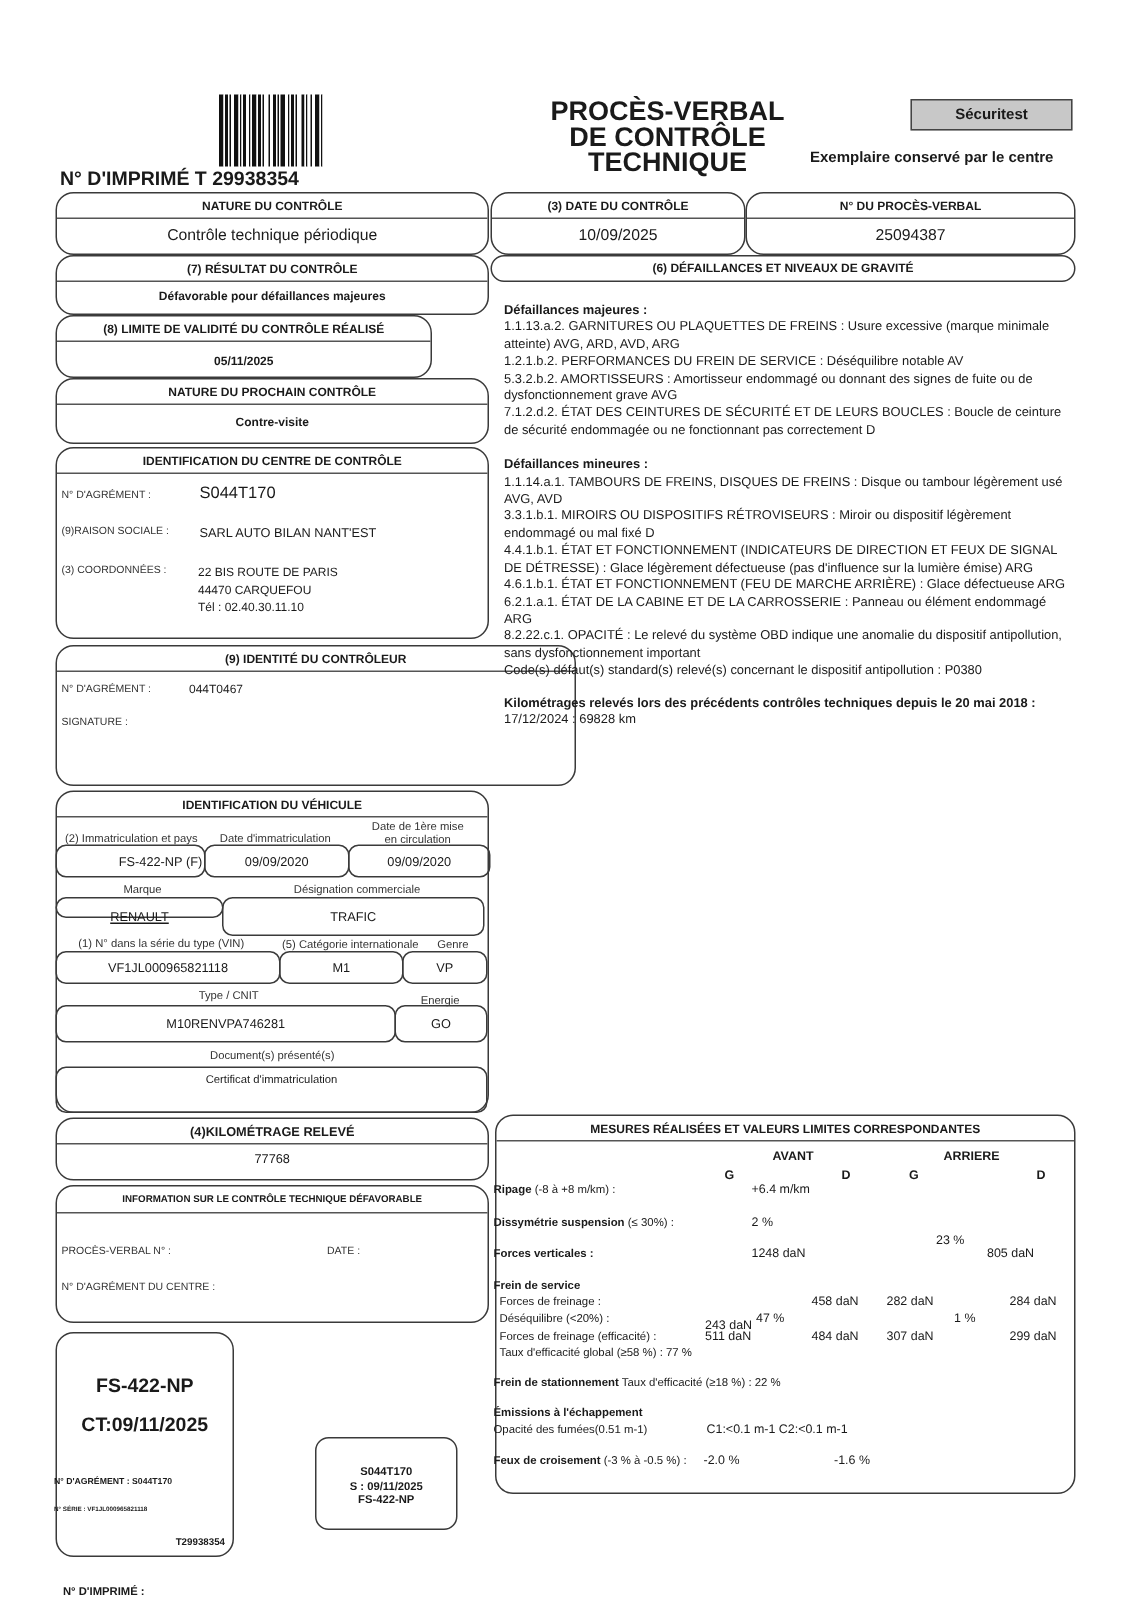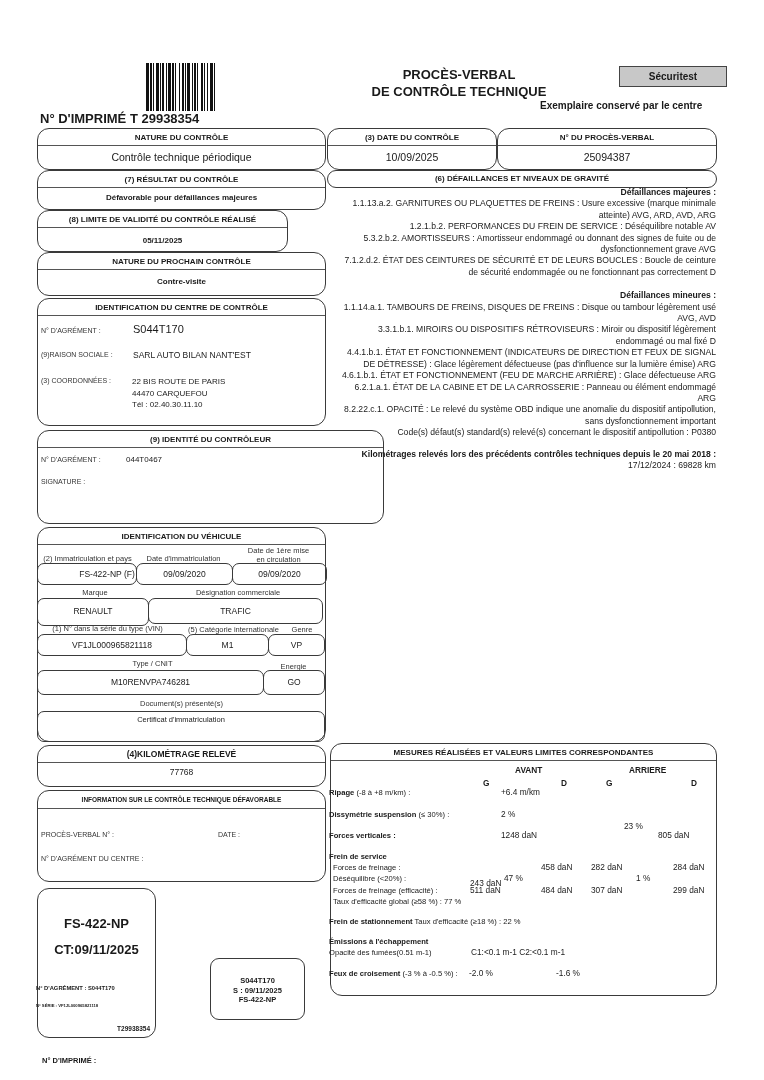--- a/index.html
+++ b/index.html
@@ -65,26 +65,26 @@
     <span style="width: 1px; background: rgb(17, 17, 17);"></span>
     <span style="width: 2px; background: rgb(255, 255, 255);"></span>
     <span style="width: 3px; background: rgb(17, 17, 17);"></span>
     <span style="width: 1px; background: rgb(255, 255, 255);"></span>
     <span style="width: 1px; background: rgb(17, 17, 17);"></span>
     <span style="width: 2px; background: rgb(255, 255, 255);"></span>
   </div>
 
 <div class="abs bold" style="left:40px;top:111px;font-size:13px;">N° D'IMPRIMÉ T 29938354</div>
 
-<div class="abs bold center" style="left:344px;top:66px;width:230px;font-size:13px;line-height:17px;">
+<div class="abs bold center" style="left:330px;top:66px;width:230px;font-size:18px;line-height:17px;">
   <div>PROCÈS-VERBAL</div>
   <div>DE CONTRÔLE TECHNIQUE</div>
 </div>
 
-<div class="abs bold center" style="left:607px;top:66px;width:108px;height:21px;background:#c8c8c8;border:1.3px solid #444;font-size:10px;line-height:19px;margin-left:12px;">Sécuritest</div>
+<div class="abs bold center" style="left:607px;top:66px;width:108px;height:21px;background:#c8c8c8;border:1.3px solid #444;font-size:10px;line-height:19px;">Sécuritest</div>
 
 <div class="abs bold" style="left:540px;top:100px;font-size:10px;">Exemplaire conservé par le centre</div>
 
 <div class="box" style="left:37px;top:128px;width:289px;height:42px;">
   <div class="hdr" style="font-size:8px;">NATURE DU CONTRÔLE</div>
   <div class="abs center" style="left:0;right:0;top:22px;font-size:10.5px;">Contrôle technique périodique</div>
 </div>
 
 <div class="box" style="left:327px;top:128px;width:170px;height:42px;">
   <div class="hdr" style="font-size:8px;">(3) DATE DU CONTRÔLE</div>
@@ -128,21 +128,21 @@
 <div class="box" style="left:37px;top:430px;width:347px;height:94px;">
   <div class="hdr" style="font-size:8px;">(9) IDENTITÉ DU CONTRÔLEUR</div>
   <div class="abs lbl" style="left:3px;top:25px;">N° D'AGRÉMENT :</div>
   <div class="abs" style="left:88px;top:24px;font-size:8px;">044T0467</div>
   <div class="abs lbl" style="left:3px;top:47px;">SIGNATURE :</div>
 </div>
 
 <div class="box" style="left:327px;top:170px;width:390px;height:18px;">
   <div class="hdr" style="border-bottom:none;font-size:8px;line-height:16px;">(6) DÉFAILLANCES ET NIVEAUX DE GRAVITÉ</div>
 </div>
-<div class="abs def" style="left:336px;top:187px;width:380px;text-align:right;">
+<div class="abs def" style="left:336px;top:201px;width:380px;">
   <p class="bold">Défaillances majeures :</p>
   <p>1.1.13.a.2. GARNITURES OU PLAQUETTES DE FREINS : Usure excessive (marque minimale atteinte) AVG, ARD, AVD, ARG</p>
   <p>1.2.1.b.2. PERFORMANCES DU FREIN DE SERVICE : Déséquilibre notable AV</p>
   <p>5.3.2.b.2. AMORTISSEURS : Amortisseur endommagé ou donnant des signes de fuite ou de dysfonctionnement grave AVG</p>
   <p>7.1.2.d.2. ÉTAT DES CEINTURES DE SÉCURITÉ ET DE LEURS BOUCLES : Boucle de ceinture de sécurité endommagée ou ne fonctionnant pas correctement D</p>
   <p style="height:12px;"></p>
   <p class="bold">Défaillances mineures :</p>
   <p>1.1.14.a.1. TAMBOURS DE FREINS, DISQUES DE FREINS : Disque ou tambour légèrement usé AVG, AVD</p>
   <p>3.3.1.b.1. MIROIRS OU DISPOSITIFS RÉTROVISEURS : Miroir ou dispositif légèrement endommagé ou mal fixé D</p>
   <p>4.4.1.b.1. ÉTAT ET FONCTIONNEMENT (INDICATEURS DE DIRECTION ET FEUX DE SIGNAL DE DÉTRESSE) : Glace légèrement défectueuse (pas d'influence sur la lumière émise) ARG</p>
@@ -162,21 +162,21 @@
   <div class="sub" style="left:194px;top:18px;width:93px;">
     <div>Date de 1ère mise</div>
     <div>en circulation</div>
   </div>
   <div class="cell" style="left:-1px;top:35px;width:100px;height:22px;line-height:20px;padding-left:40px;">FS-422-NP  (F)</div>
   <div class="cell" style="left:98px;top:35px;width:97px;height:22px;line-height:20px;">09/09/2020</div>
   <div class="cell" style="left:194px;top:35px;width:95px;height:22px;line-height:20px;">09/09/2020</div>
 
   <div class="sub" style="left:2px;top:60px;width:110px;">Marque</div>
   <div class="sub" style="left:115px;top:60px;width:170px;">Désignation commerciale</div>
-  <div class="cell" style="left:-1px;top:70px;width:112px;height:28px;line-height:24px;">RENAULT</div>
+  <div class="cell" style="left:-1px;top:70px;width:112px;height:14px;line-height:24px;text-decoration:underline;">RENAULT</div>
   <div class="cell" style="left:110px;top:70px;width:175px;height:26px;line-height:24px;">TRAFIC</div>
 
   <div class="sub" style="left:2px;top:96px;width:135px;">(1) N° dans la série du type (VIN)</div>
   <div class="sub" style="left:148px;top:97px;width:95px;">(5) Catégorie internationale</div>
   <div class="sub" style="left:244px;top:97px;width:40px;">Genre</div>
   <div class="cell" style="left:-1px;top:106px;width:150px;height:22px;line-height:20px;">VF1JL000965821118</div>
   <div class="cell" style="left:148px;top:106px;width:83px;height:22px;line-height:20px;">M1</div>
   <div class="cell" style="left:230px;top:106px;width:57px;height:22px;line-height:20px;">VP</div>
 
   <div class="sub" style="left:2px;top:131px;width:225px;">Type / CNIT</div>

